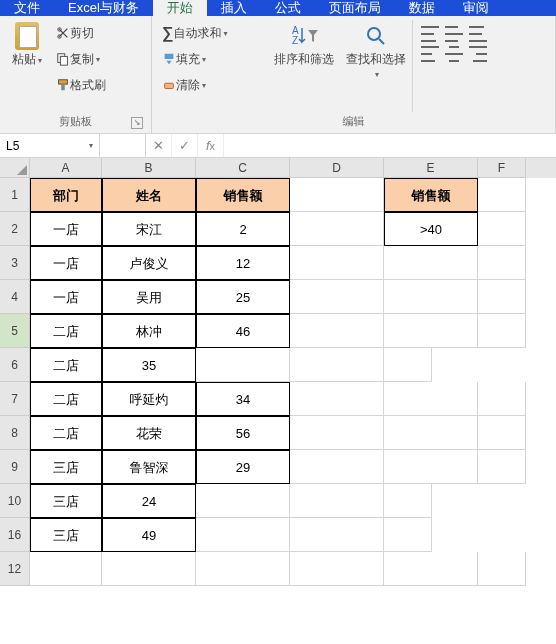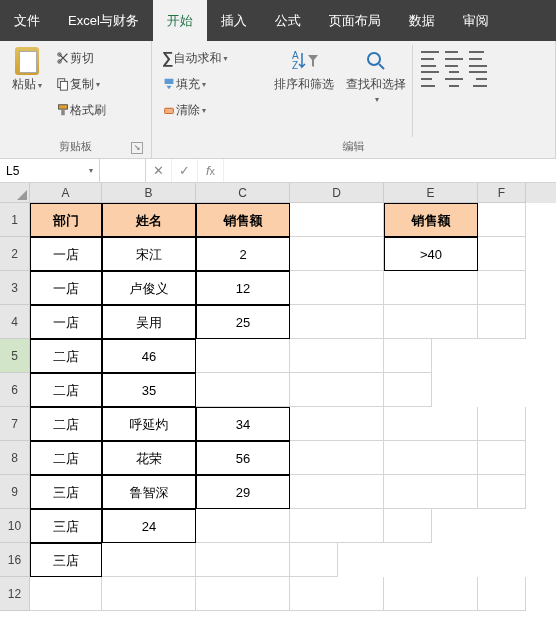--- a/index.html
+++ b/index.html
@@ -1,19 +1,19 @@
 <!DOCTYPE html>
 <html><head>
 <meta charset="utf-8">
 <style>
   * { box-sizing: border-box; margin: 0; padding: 0; }
   body { font-family: "Microsoft YaHei", Arial, sans-serif; font-size: 12px; background: #fff; width: 556px; height: 644px; overflow: hidden; }
   
   
-  .ribbon-tabs { background: #404040; display: flex; height: 41px; align-items: stretch; }
+  .ribbon-tabs { background: #1d4ed8; display: flex; height: 16px; align-items: stretch; }
   .ribbon-tab { color: #fff; padding: 0 14px; display: flex; align-items: center; font-size: 13px; cursor: pointer; }
   .ribbon-tab.active { background: #f1f1f1; color: #217346; text-align: center; }
   
   
   .ribbon { background: #f1f1f1; border-bottom: 1px solid #d4d4d4; display: flex; height: 118px; }
   .group { border-right: 1px solid #d4d4d4; padding: 4px 6px 2px; display: flex; flex-direction: column; }
   .group-body { flex: 1; display: flex; }
   .group-label { text-align: center; font-size: 11px; color: #666; padding: 2px 0; position: relative; }
   .group-label .dialog-launcher { position: absolute; right: 2px; bottom: 2px; width: 12px; height: 12px; border: 1px solid #a0a0a0; font-size: 8px; line-height: 10px; text-align: center; color: #666; }
   
@@ -254,20 +254,21 @@
         <div class="cell wA bordered">一店</div>
         <div class="cell wB bordered">吴用</div>
         <div class="cell wC bordered">25</div>
         <div class="cell wD"></div>
         <div class="cell wE"></div>
         <div class="cell wF"></div>
       </div>
       <div class="row">
         <div class="row-h sel">5</div>
         <div class="cell wA bordered">二店</div>
+        <div class="cell wB bordered">林冲</div>
         <div class="cell wC bordered">46</div>
         <div class="cell wD"></div>
         <div class="cell wE"></div>
         <div class="cell wF"></div>
       </div>
       <div class="row">
         <div class="row-h">6</div>
         <div class="cell wA bordered">二店</div>
         <div class="cell wC bordered">35</div>
         <div class="cell wD"></div>
@@ -305,20 +306,21 @@
         <div class="row-h">10</div>
         <div class="cell wA bordered">三店</div>
         <div class="cell wC bordered">24</div>
         <div class="cell wD"></div>
         <div class="cell wE"></div>
         <div class="cell wF"></div>
       </div>
       <div class="row">
         <div class="row-h">16</div>
         <div class="cell wA bordered">三店</div>
+        <div class="cell wC bordered">49</div>
         <div class="cell wD"></div>
         <div class="cell wE"></div>
         <div class="cell wF"></div>
       </div>
       <div class="row">
         <div class="row-h">12</div>
         <div class="cell wA"></div>
         <div class="cell wB"></div>
         <div class="cell wC"></div>
         <div class="cell wD"></div>

